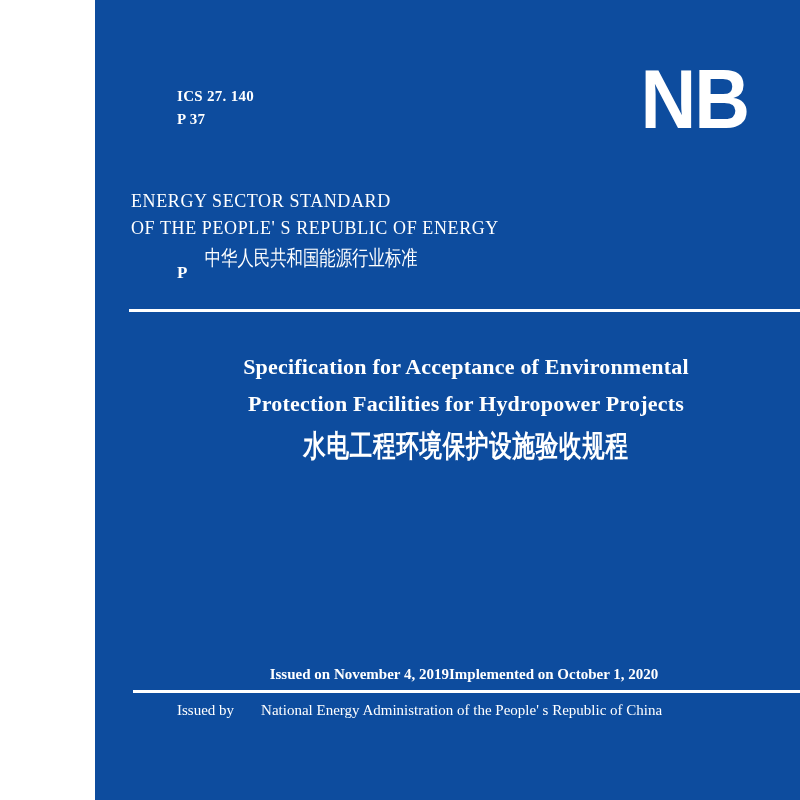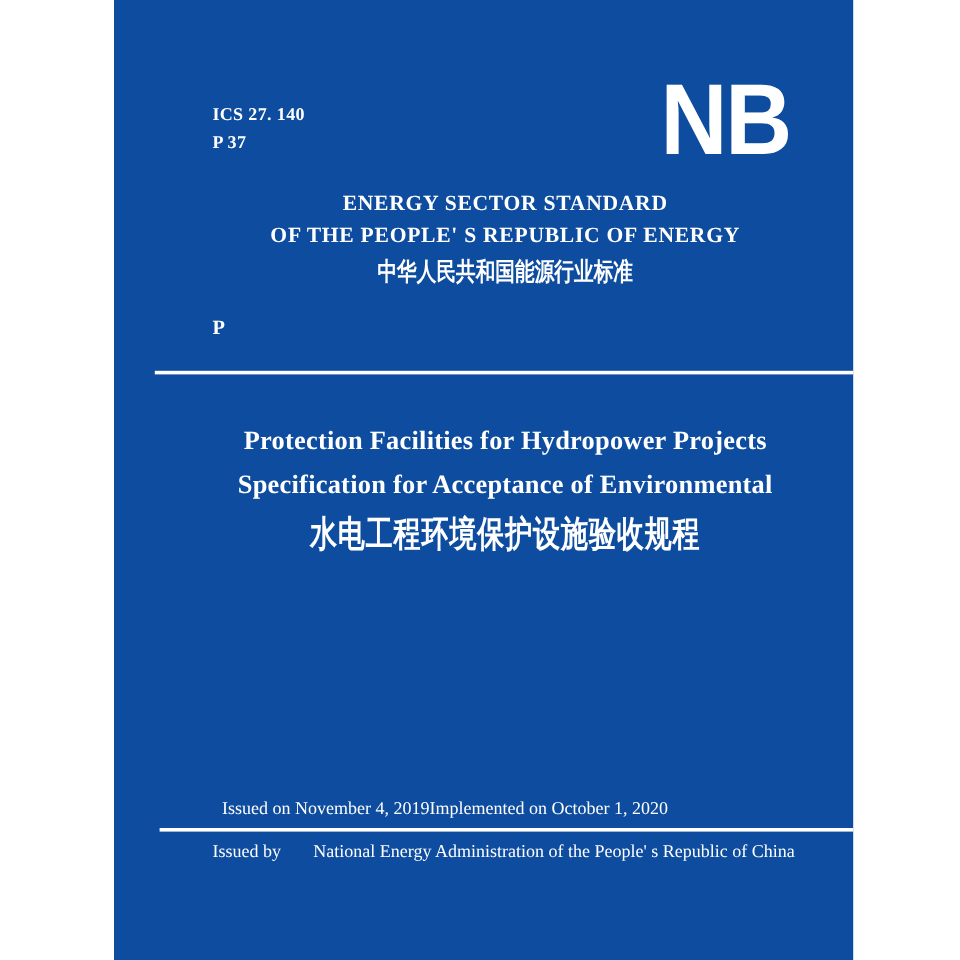--- a/index.html
+++ b/index.html
@@ -7,39 +7,39 @@
     width: 800px; height: 800px;
     background: #ffffff;
     font-family: "Liberation Serif", serif;
     position: relative;
     overflow: hidden;
   }
   .canvas { position: absolute; inset: 0; background: #ffffff; }
   .cover {
     position: absolute;
     left: 95px; top: 0;
-    width: 616px; height: 800px;
+    width: 706px; height: 800px;
     background: #0d4c9e;
     color: #ffffff;
   }
   .ics-block {
     position: absolute; left: 82px; top: 85px;
     font-size: 15px; font-weight: bold; line-height: 23px;
     letter-spacing: 0.3px;
   }
   .nb-logo {
     position: absolute; right: 53px; top: 57px;
     font-family: "Liberation Sans", sans-serif;
     font-weight: bold; font-size: 84px; line-height: 1;
     letter-spacing: -2px;
     transform: scaleX(0.92); transform-origin: right top;
   }
   .std-heading {
-    position: absolute; left: 36px; right: 0; top: 156px;
-    text-align: center; font-weight: bold;
+    position: absolute; left: 36px; right: 0; top: 188px;
+    text-align: left; font-weight: normal;
   }
   .std-heading .en { font-size: 18px; line-height: 27px; letter-spacing: 0.6px; }
   .std-heading .cn {
     font-family: "DejaVu Sans", sans-serif;
     font-size: 21px; line-height: 26px; margin-top: 3px;
     transform: scaleX(0.78); transform-origin: center;
     white-space: nowrap;
   }
   .designation-row {
     position: absolute; left: 82px; right: 50px; top: 262px;
@@ -55,22 +55,22 @@
   }
   .title-block .en { font-size: 22px; line-height: 37px; letter-spacing: 0.2px; }
   .title-block .cn {
     font-family: "DejaVu Serif", serif;
     font-size: 30px; line-height: 44px; margin-top: 2px;
     transform: scaleX(0.75); transform-origin: center;
     white-space: nowrap; letter-spacing: 1px;
   }
   .issue-row {
     position: absolute; left: 90px; right: 58px; top: 664px;
-    display: flex; justify-content: flex-start;
-    font-weight: normal; font-size: 15px; line-height: 20px;
+    display: flex; justify-content: center;
+    font-weight: bold; font-size: 15px; line-height: 20px;
   }
   .issued-by-row {
     position: absolute; left: 82px; right: 0; top: 700px;
     font-weight: normal; font-size: 15px; line-height: 20px;
     white-space: nowrap;
   }
   .issued-by-row .gap { display: inline-block; width: 27px; }
 </style>
 </head>
 <body>
@@ -91,22 +91,22 @@
       <div class="cn">中华人民共和国能源行业标准</div>
     </div>
 
     <div class="designation-row">
       <span>P</span>
     </div>
 
     <div class="rule rule-1"></div>
 
     <div class="title-block">
+      <div class="en">Specification for Acceptance of Environmental</div>
       <div class="en">Protection Facilities for Hydropower Projects</div>
-      <div class="en">Specification for Acceptance of Environmental</div>
       <div class="cn">水电工程环境保护设施验收规程</div>
     </div>
 
     <div class="issue-row">
       <span>Issued on November 4, 2019</span>
       <span>Implemented on October 1, 2020</span>
     </div>
 
     <div class="rule rule-2"></div>
 

